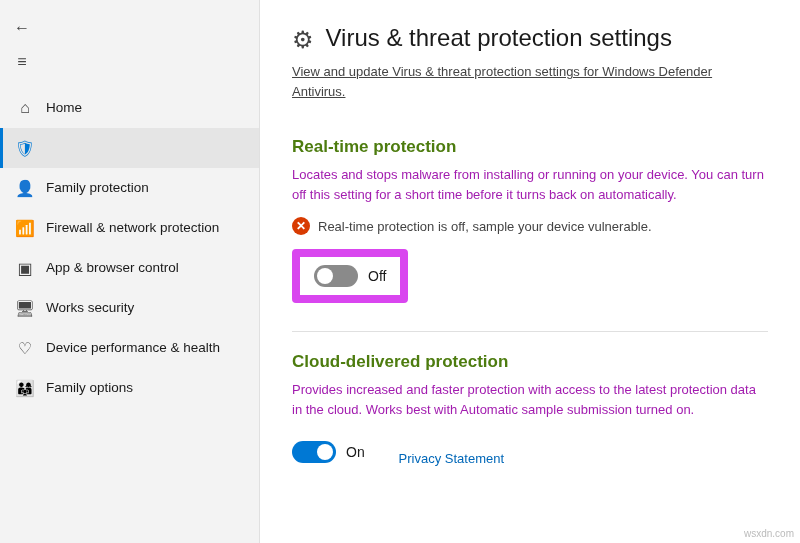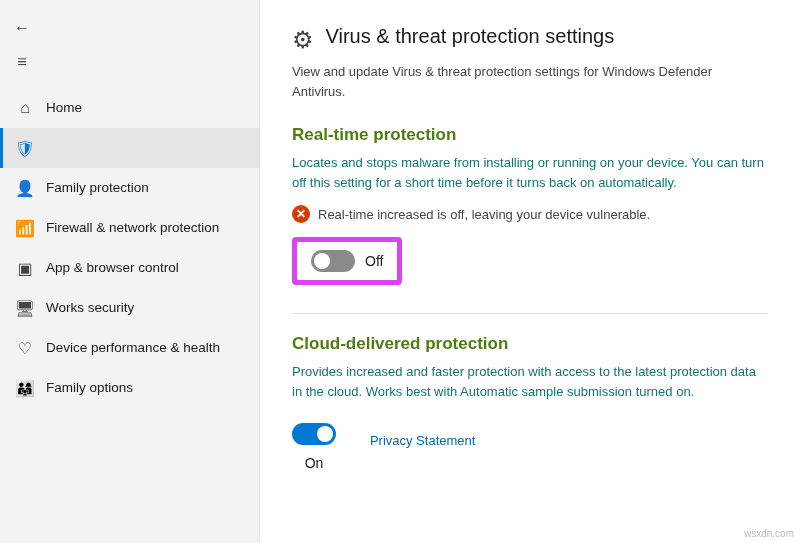--- a/index.html
+++ b/index.html
@@ -112,45 +112,46 @@
       margin-bottom: 8px;
     }
 
     .page-header-icon {
       font-size: 24px;
       color: #444;
       margin-top: 2px;
     }
 
     .page-title {
-      font-size: 20px;
+      font-size: 24px;
       font-weight: 300;
       color: #1a1a1a;
       line-height: 1.2;
       text-align: right;
     }
 
     .page-subtitle {
       font-size: 13px;
       color: #444;
-      margin-bottom: 24px;
+      margin-bottom: 36px;
       margin-top: 8px;
       line-height: 1.5;
+      text-decoration: underline;
     }
 
     .section-title {
       font-size: 17px;
       font-weight: 700;
       color: #4d7c0f;
       margin-bottom: 8px;
     }
 
     .section-desc {
       font-size: 13px;
-      color: #0f766e;
+      color: #a21caf;
       margin-bottom: 12px;
       line-height: 1.55;
     }
 
     .warning-row {
       display: flex;
       align-items: center;
       gap: 8px;
       margin-bottom: 14px;
       font-size: 13px;
@@ -169,21 +170,21 @@
       font-size: 12px;
       font-weight: bold;
       flex-shrink: 0;
     }
 
     
     .toggle-box {
       display: inline-flex;
       align-items: center;
       gap: 10px;
-      border: 5px solid #d946ef;
+      border: 8px solid #d946ef;
       padding: 8px 14px;
       border-radius: 4px;
       margin-bottom: 24px;
       cursor: pointer;
     }
 
     .toggle-switch {
       width: 44px;
       height: 22px;
       border-radius: 11px;
@@ -299,38 +300,38 @@
   </div>
 
   <p class="page-subtitle">View and update Virus &amp; threat protection settings for Windows Defender Antivirus.</p>
 
   
   <h2 class="section-title">Real-time protection</h2>
   <p class="section-desc">Locates and stops malware from installing or running on your device. You can turn off this setting for a short time before it turns back on automatically.</p>
 
   <div class="warning-row">
     <span class="warning-icon">✕</span>
-    <span>Real-time increased is off, leaving your device vulnerable.</span>
+    <span>Real-time protection is off, sample your device vulnerable.</span>
   </div>
 
   <div class="toggle-box">
     <div class="toggle-switch">
       <div class="knob"></div>
     </div>
     <span class="toggle-label">Off</span>
   </div>
 
   
   <hr class="section-divider">
 
   <div class="cloud-section">
     <h2 class="section-title">Cloud-delivered protection</h2>
     <p class="section-desc">Provides increased and faster protection with access to the latest protection data in the cloud.  Works best with Automatic sample submission turned on.</p>
 
-    <div class="toggle-box" style="border: none; padding-left: 0; flex-direction: column;">
+    <div class="toggle-box" style="border: none; padding-left: 0;">
       <div class="toggle-switch on">
         <div class="knob"></div>
       </div>
       <span class="toggle-label">On</span>
     </div>
 
     <a class="privacy-link">Privacy Statement</a>
   </div>
 
 </div>

